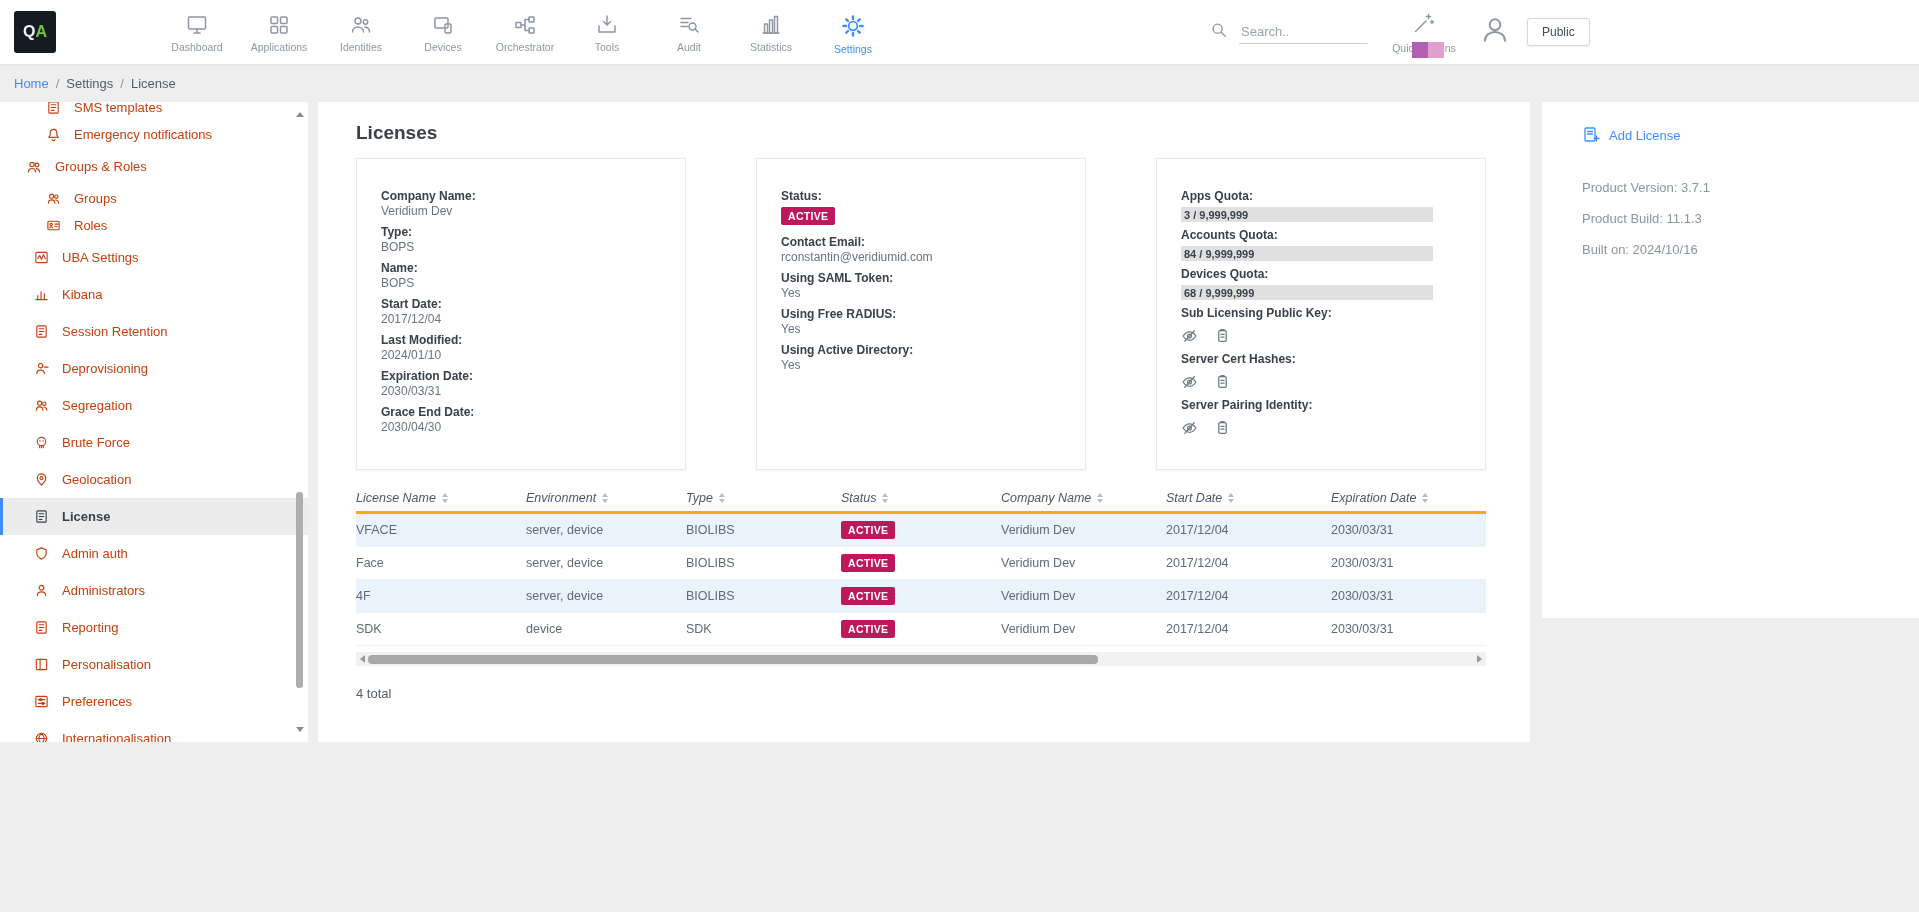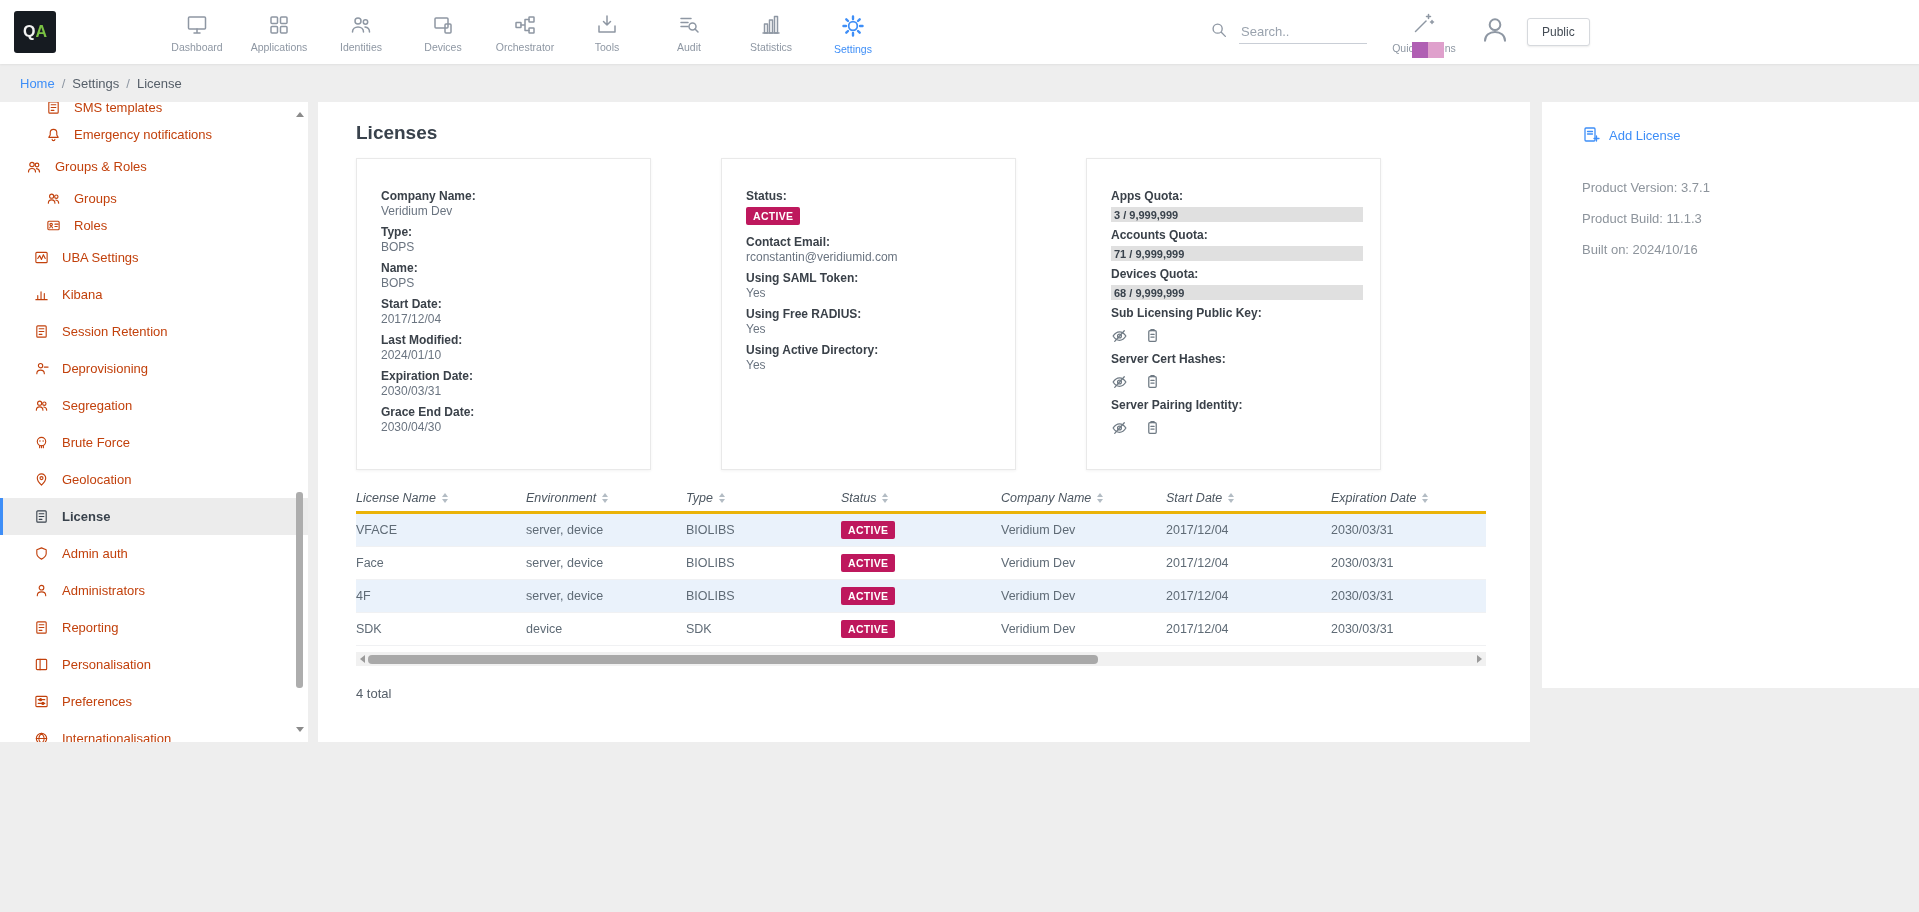--- a/index.html
+++ b/index.html
@@ -30,31 +30,31 @@
   .qa-item .nav-label { font-size:10.5px; }
   .avatar { margin-left:12px; color:#8e97a3; cursor:pointer; }
   .logout-btn { margin-left:16px; background:#fff; border:1px solid #d6d9dd; border-radius:3px;
     font-size:12px; color:#444c55; padding:6px 14px; cursor:pointer; box-shadow:0 1px 2px rgba(0,0,0,.08);
     font-family:"Liberation Sans", sans-serif; }
   .swatch { position:absolute; left:1412px; top:42px; width:32px; height:16px;
     background:linear-gradient(90deg,#b express05fb3 0,#b05fb3 50%,#dfa0cc 50%,#dfa0cc 100%); }
   .swatch { background:linear-gradient(90deg,#b05fb3 50%,#dfa0cc 50%); }
 
   
-  .breadcrumb { height:38px; display:flex; align-items:center; gap:7px; padding-left:20px;
+  .breadcrumb { height:38px; display:flex; align-items:center; gap:7px; padding-left:14px;
     font-size:13px; color:#555e68; }
   .breadcrumb .bc-home { color:#3e8ef7; cursor:pointer; }
   .breadcrumb .sep { color:#8e97a3; }
 
   
   .layout { display:flex; align-items:flex-start; }
   .sidebar { width:308px; height:640px; background:#fff; position:relative; overflow:hidden;
     margin-right:10px; }
   .main-panel { width:1212px; height:640px; background:#fff; padding:20px 38px; overflow:hidden; }
-  .right-panel { width:377px; height:586px; background:#fff; margin-left:12px; padding:24px 0 0 40px; }
+  .right-panel { width:377px; height:516px; background:#fff; margin-left:12px; padding:24px 0 0 40px; }
 
   
   .side-list { margin-top:-8px; }
   .side-item { display:flex; align-items:center; height:37px; padding-left:34px; gap:13px;
     font-size:13px; color:#c2410c; cursor:pointer; }
   .side-item.hdr { padding-left:26px; }
   .side-item.sub { height:27px; padding-left:46px; }
   .side-item.active { background:#ececec; border-left:3px solid #3e8ef7; padding-left:31px;
     color:#39424c; font-weight:bold; }
   .side-item .sic { flex:none; }
@@ -62,21 +62,21 @@
   .sbar .up { position:absolute; top:6px; left:1px; width:0; height:0;
     border-left:4px solid transparent; border-right:4px solid transparent; border-bottom:5px solid #8b8b8b; }
   .sbar .down { position:absolute; bottom:6px; left:1px; width:0; height:0;
     border-left:4px solid transparent; border-right:4px solid transparent; border-top:5px solid #8b8b8b; }
   .sbar .thumb { position:absolute; left:1px; top:386px; height:196px; width:7px;
     background:#adadad; border-radius:3px; }
 
   
   .page-title { font-size:19px; font-weight:bold; color:#39424c; }
   .cards { display:flex; gap:70px; margin-top:14px; }
-  .card { width:295px; min-height:312px; background:#fff; border:1px solid #e9e9e9;
+  .card { width:330px; min-height:312px; background:#fff; border:1px solid #e9e9e9;
     box-shadow:0 1px 3px rgba(0,0,0,.05); padding:30px 24px 20px; }
   .field { margin-bottom:6px; }
   .f-label { font-size:12px; font-weight:bold; color:#3a4149; line-height:15px; }
   .f-value { font-size:12px; color:#6a7480; line-height:15px; margin-bottom:5px; }
   .badge { display:inline-block; background:#be185d; color:#fff; font-size:10.5px; font-weight:bold;
     padding:3px 7px; border-radius:2px; letter-spacing:.3px; }
   .status-block { margin-bottom:10px; }
   .status-block .badge { margin-top:3px; }
   .quota { margin-bottom:6px; }
   .quota-bar { width:252px; height:15px; background:#e0e0e0; display:flex; align-items:center;
@@ -499,21 +499,21 @@
           </div>
       </section>
 
       <section class="card">
         <div class="quota">
           <div class="f-label">Apps Quota:</div>
           <div class="quota-bar">3 / 9,999,999</div>
         </div>
         <div class="quota">
           <div class="f-label">Accounts Quota:</div>
-          <div class="quota-bar">71 / 9,999,999</div>
+          <div class="quota-bar">84 / 9,999,999</div>
         </div>
         <div class="quota">
           <div class="f-label">Devices Quota:</div>
           <div class="quota-bar">68 / 9,999,999</div>
         </div>
 
         <div class="secret">
           <div class="f-label">Sub Licensing Public Key:</div>
           <div class="secret-icons">
             <svg class="sic" viewBox="0 0 16 16" width="17" height="17">

